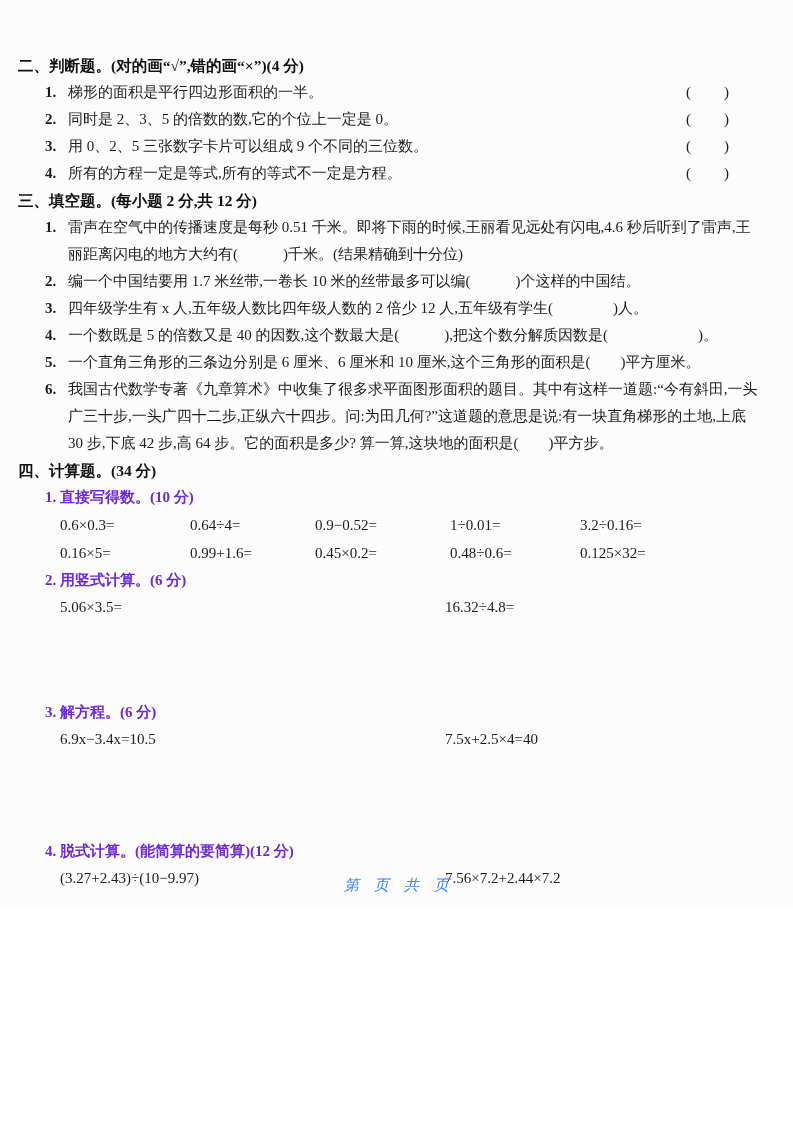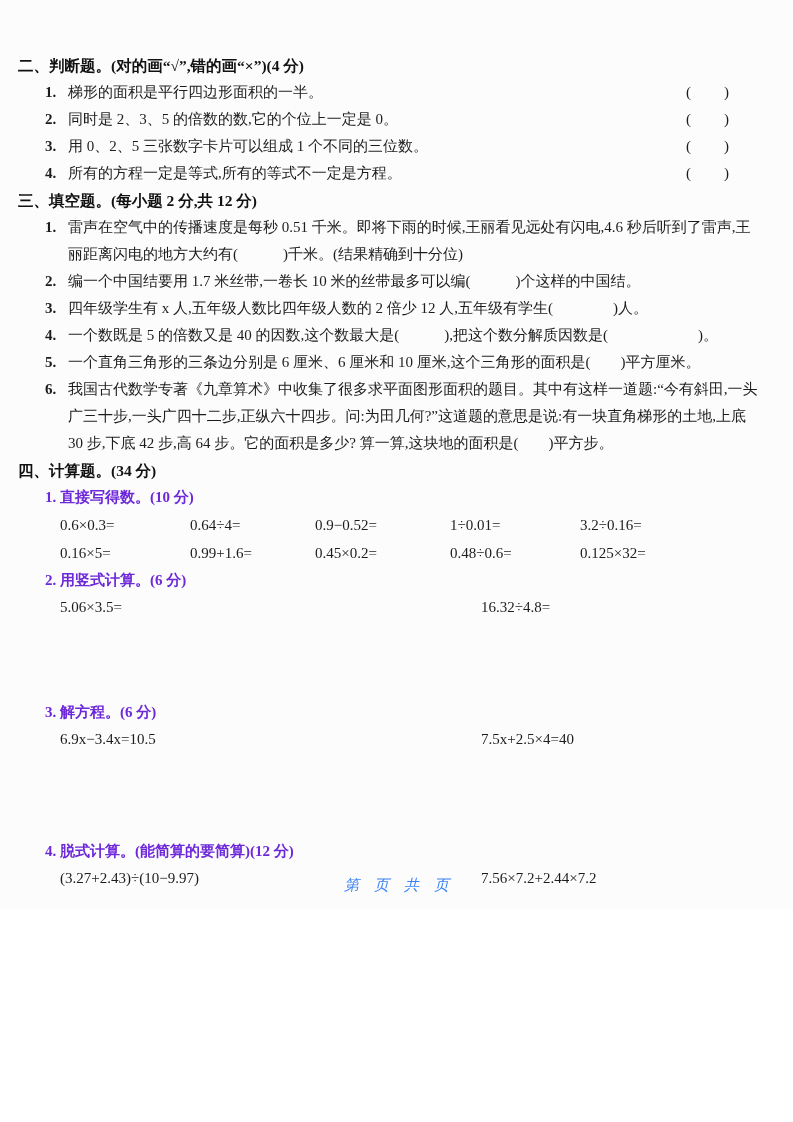--- a/index.html
+++ b/index.html
@@ -62,21 +62,20 @@
     display: grid;
     grid-template-columns: 130px 125px 135px 130px 1fr;
     padding-left: 42px;
     line-height: 28px;
   }
   .pair {
     display: grid;
     grid-template-columns: 385px 1fr;
     padding-left: 42px;
     line-height: 27px;
-    gap: 36px;
   }
   .workspace-a { height: 78px; }
   .workspace-b { height: 85px; }
   .footer {
     position: absolute;
     left: 0;
     bottom: 14px;
     width: 100%;
     text-align: center;
     font-size: 15px;
@@ -97,21 +96,21 @@
         <span class="q-text">梯形的面积是平行四边形面积的一半。</span>
         <span class="j-ans">(　　)</span>
       </div>
       <div class="j-item">
         <span class="q-num">2.</span>
         <span class="q-text">同时是 2、3、5 的倍数的数,它的个位上一定是 0。</span>
         <span class="j-ans">(　　)</span>
       </div>
       <div class="j-item">
         <span class="q-num">3.</span>
-        <span class="q-text">用 0、2、5 三张数字卡片可以组成 1 个不同的三位数。</span>
+        <span class="q-text">用 0、2、5 三张数字卡片可以组成 9 个不同的三位数。</span>
         <span class="j-ans">(　　)</span>
       </div>
       <div class="j-item">
         <span class="q-num">4.</span>
         <span class="q-text">所有的方程一定是等式,所有的等式不一定是方程。</span>
         <span class="j-ans">(　　)</span>
       </div>
     </div>
   </div>
 

